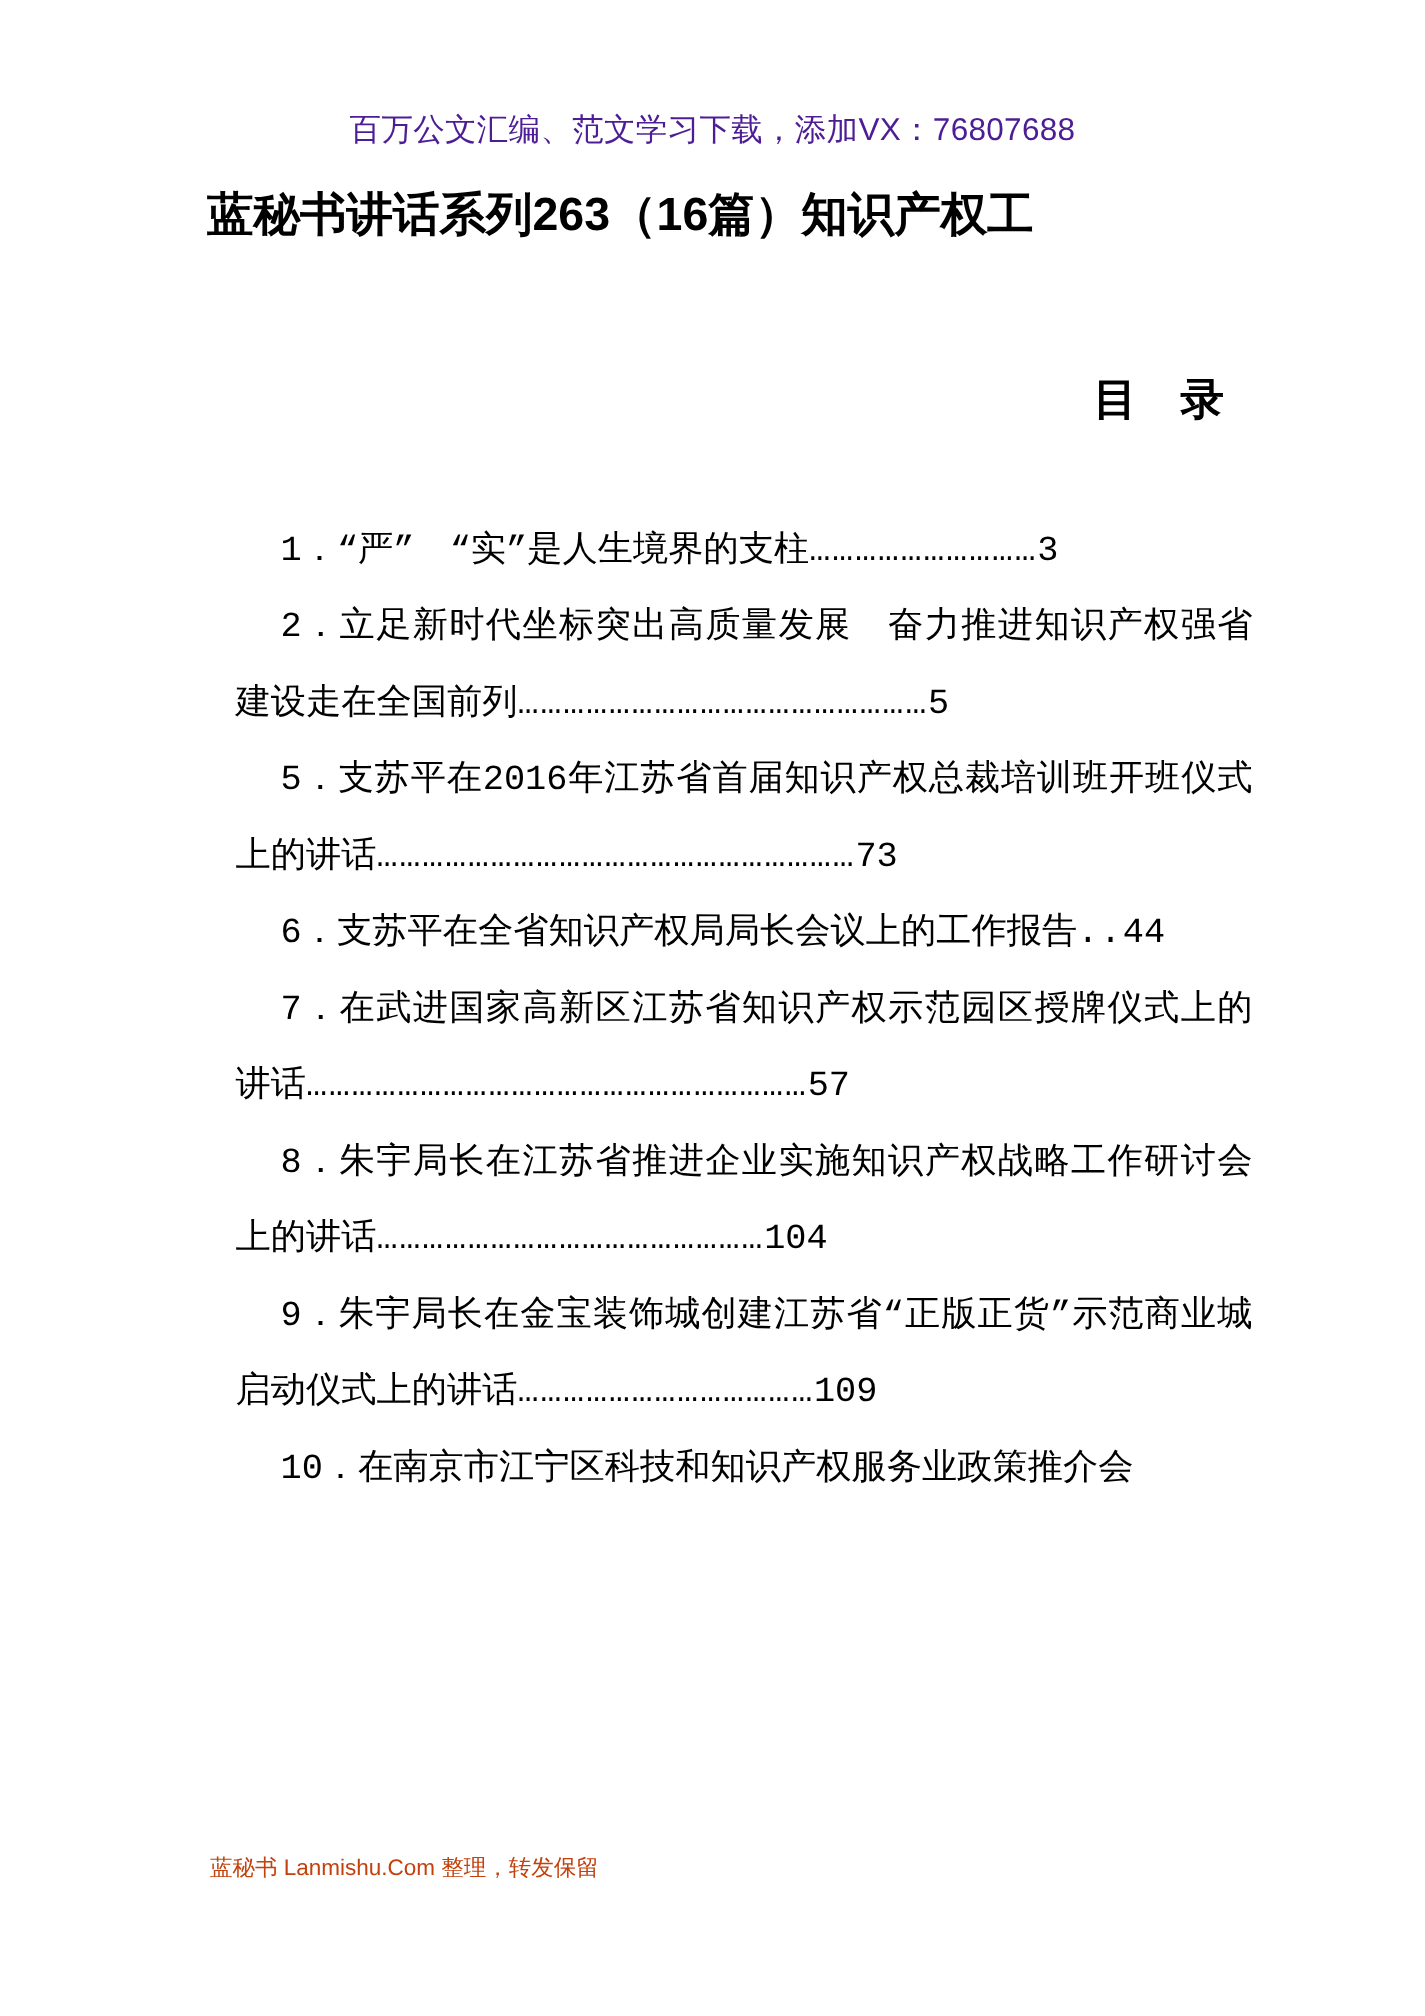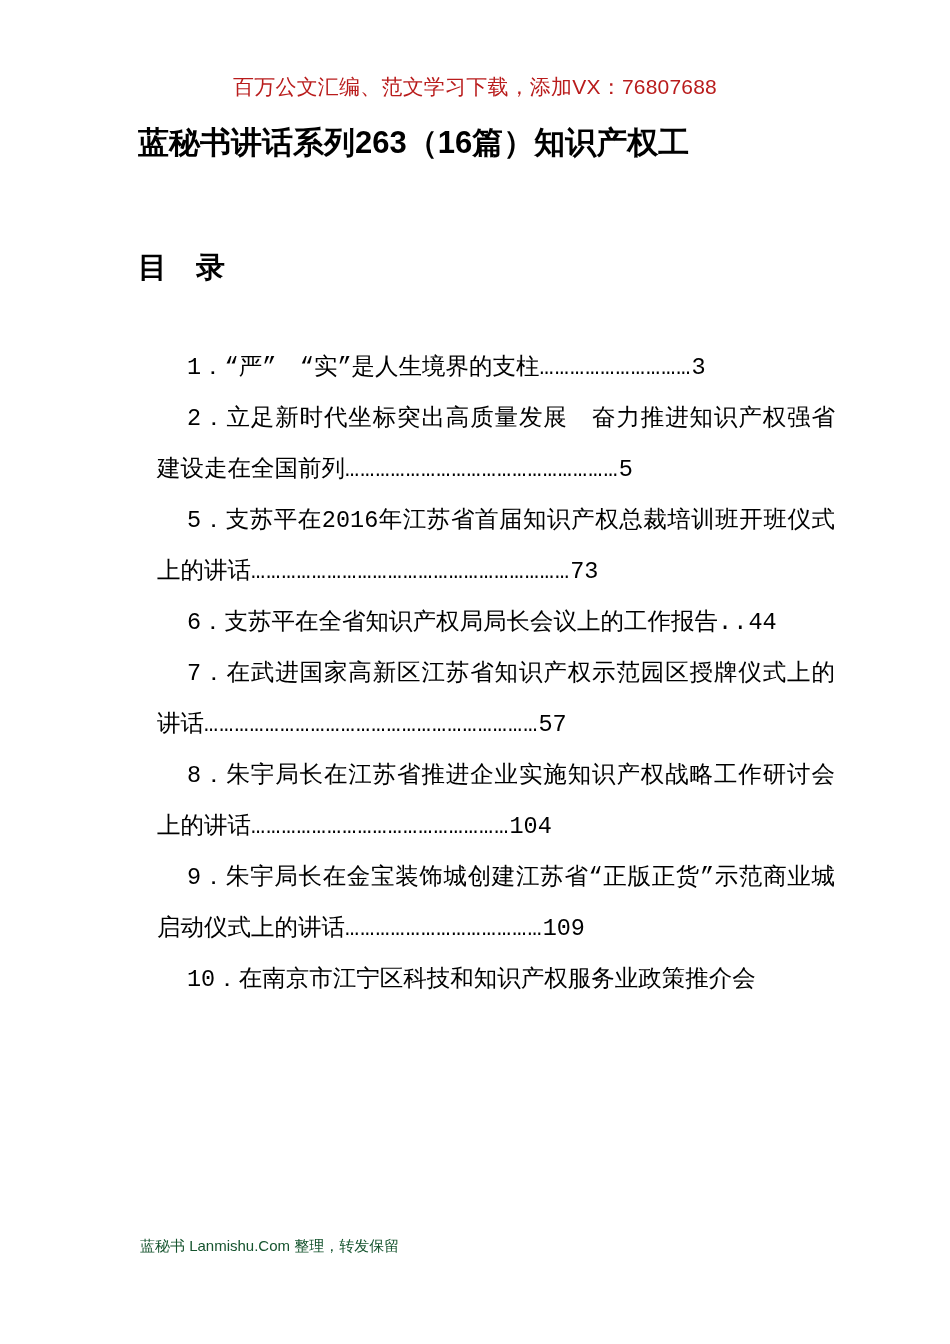--- a/index.html
+++ b/index.html
@@ -46,21 +46,21 @@
     font-weight: 700;
     letter-spacing: 0px;
   }
 
   
   .toc-heading {
     position: absolute;
     top: 246px;
     left: 138px;
     width: 678px;
-    text-align: left;
+    text-align: right;
     font-size: 29px;
     line-height: 42px;
     font-weight: 700;
   }
 
   
   .toc {
     position: absolute;
     top: 342px;
     left: 157px;
@@ -97,21 +97,21 @@
     line-height: 22px;
     color: #888888;
     white-space: nowrap;
   }
 </style>
 </head>
 <body>
 
 <div class="page" style="background: rgb(255, 255, 255);">
 
-  <div class="watermark" style="color: #b91c1c;">百万公文汇编、范文学习下载，添加VX：76807688</div>
+  <div class="watermark" style="color: #4c1d95;">百万公文汇编、范文学习下载，添加VX：76807688</div>
 
   <div class="doc-title">
     <span>蓝秘书讲话系列263（16篇）知识产权工</span><br>
   </div>
 
   <div class="toc-heading">目　录</div>
 
   <div class="toc">
 
     <div class="toc-entry">
@@ -143,15 +143,15 @@
     <div class="toc-entry">
       <span class="num">9．</span><span class="ttl">朱宇局长在金宝装饰城创建江苏省“正版正货”示范商业城启动仪式上的讲话</span><span class="leader">…………………………………</span><span class="pagenum">109</span>
     </div>
 
     <div class="toc-entry clipped">
       <span class="num">10．</span><span class="ttl">在南京市江宁区科技和知识产权服务业政策推介会</span><span class="leader"></span><span class="pagenum"></span>
     </div>
 
   </div>
 
-  <div class="footer" style="color: #14532d;">蓝秘书 Lanmishu.Com 整理，转发保留</div>
+  <div class="footer" style="color: #c2410c;">蓝秘书 Lanmishu.Com 整理，转发保留</div>
 
 </div>
 
 </body></html>

